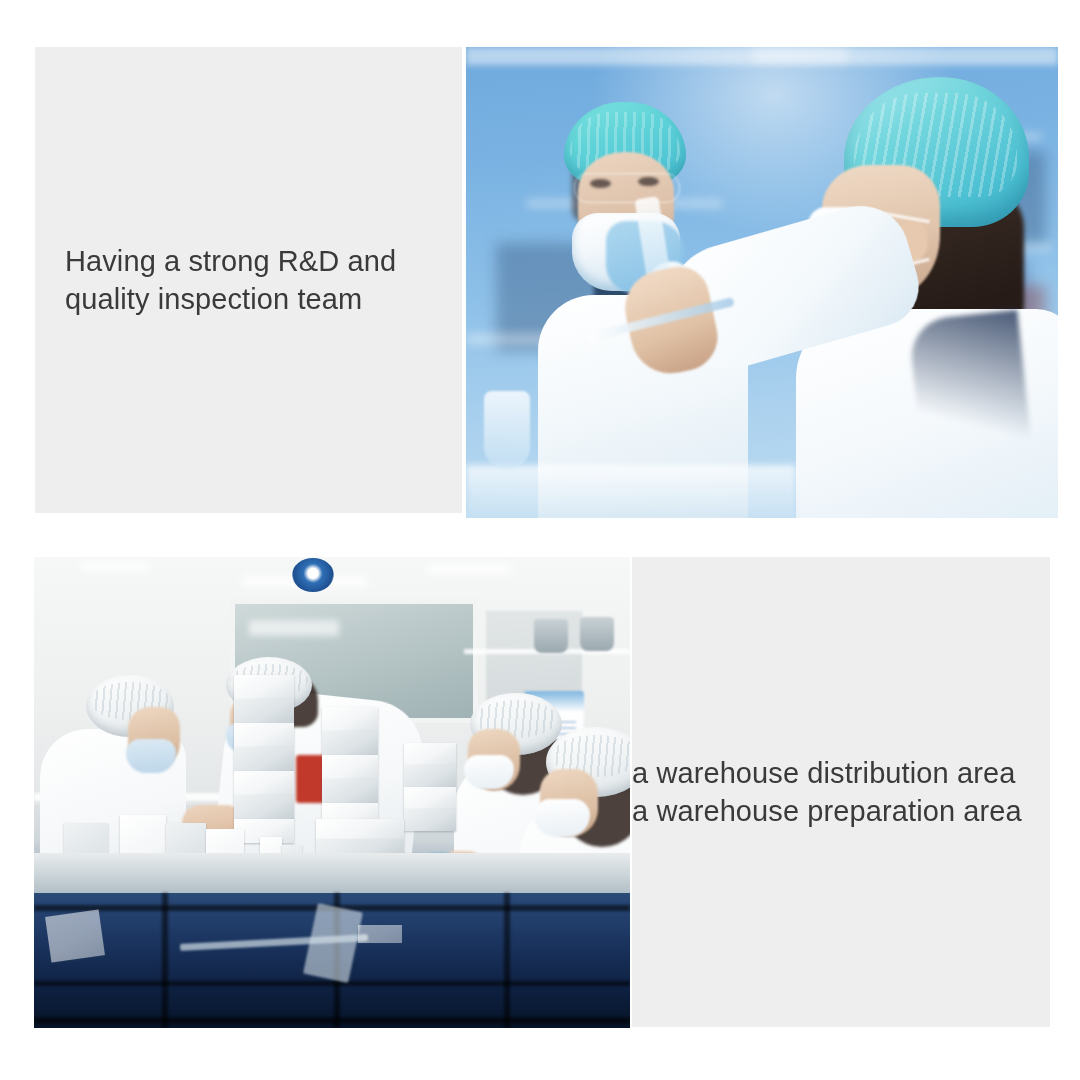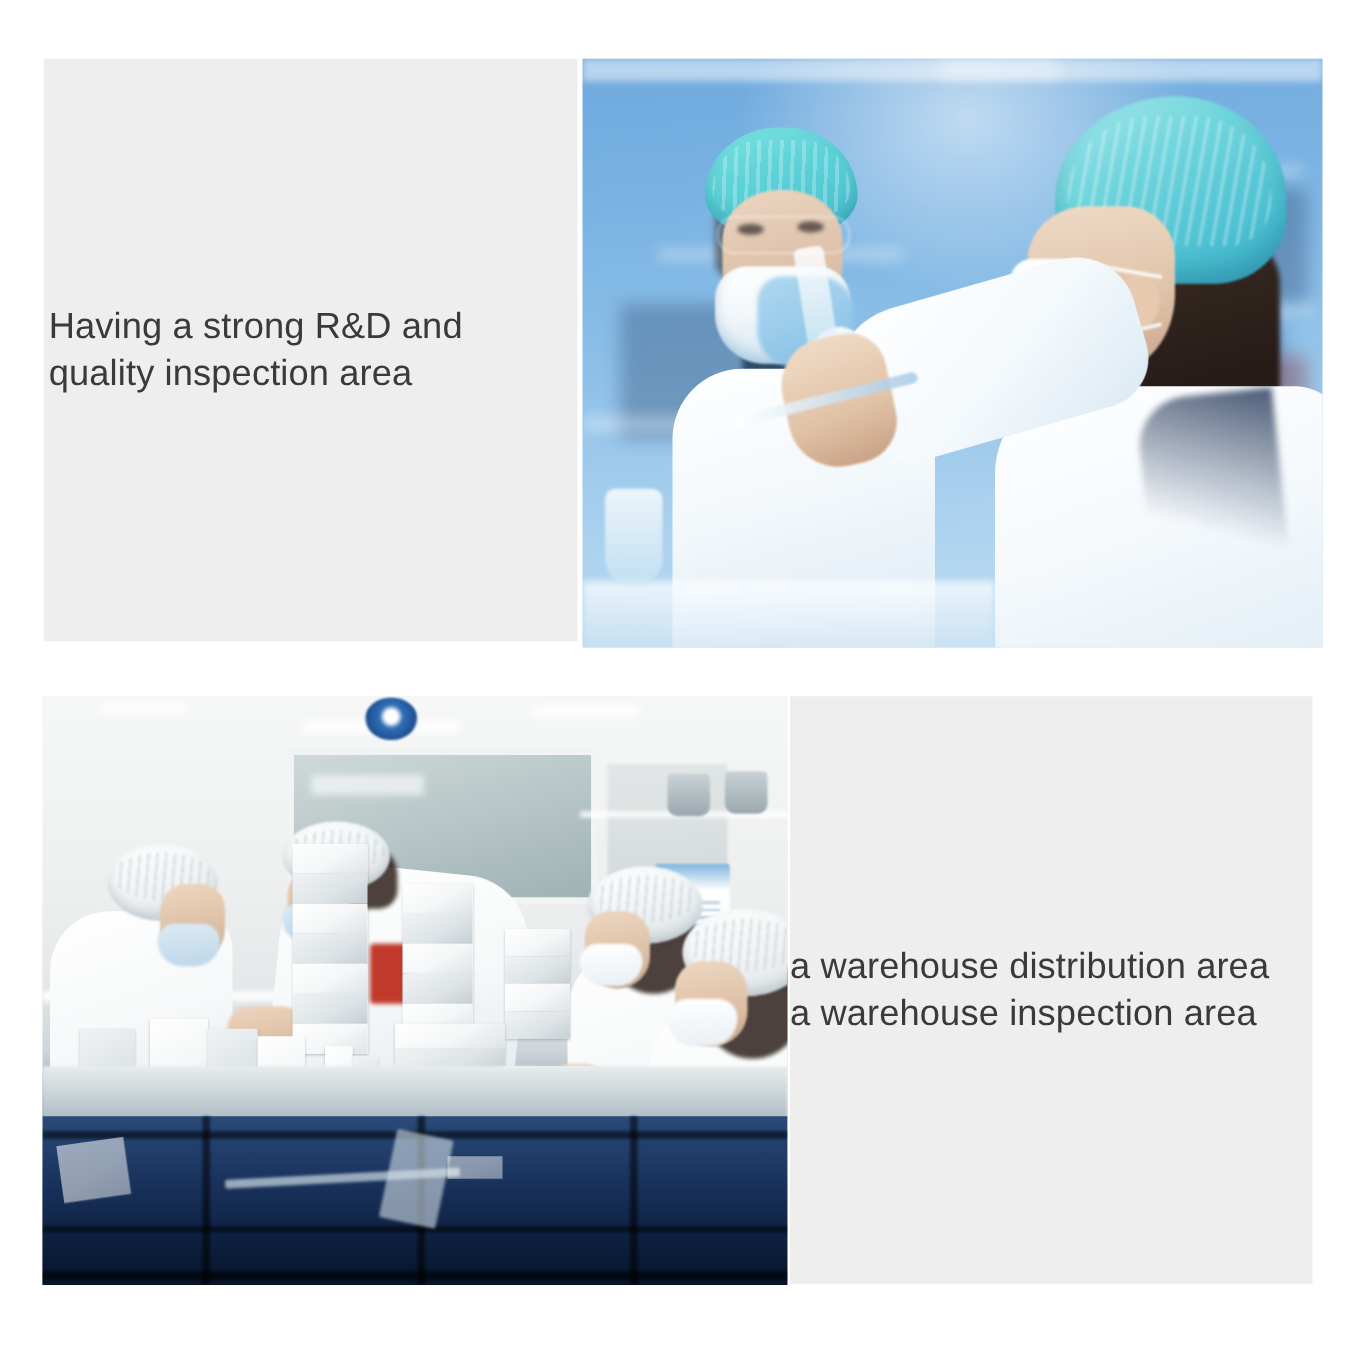--- a/index.html
+++ b/index.html
@@ -41,21 +41,21 @@
     overflow: hidden;
   }
 
   
   #top-section { left: 0; top: 0; width: 1080px; height: 540px; }
 
   #top-caption-panel {
     left: 35px; top: 47px;
     width: 427px; height: 466px;
   }
-  #top-caption-panel .caption-inner { padding-left: 4px; }
+  #top-caption-panel .caption-inner { padding-left: 30px; }
 
   #top-photo {
     left: 466px; top: 47px;
     width: 592px; height: 471px;
     background:
       radial-gradient(ellipse 260px 200px at 52% 10%, rgba(255,255,255,0.55), rgba(255,255,255,0) 70%),
       linear-gradient(175deg, #6fa9dd 0%, #79b2e2 22%, #8dc0e8 48%, #a9d0ee 72%, #c3dff3 100%);
   }
 
   
@@ -485,21 +485,21 @@
   #bottom-caption-panel .caption-inner { }
 </style>
 </head>
 <body>
 
 <div class="section" id="top-section">
 
   <div class="caption-panel" id="top-caption-panel">
     <div class="caption-inner">
       <div class="caption-line">Having a strong R&amp;D and</div>
-      <div class="caption-line">quality inspection area</div>
+      <div class="caption-line">quality inspection team</div>
     </div>
   </div>
 
   <div class="photo" id="top-photo">
 
     <div class="lab-bg-panelline" style="left:0;top:0;width:592px;height:18px;"></div>
     <div class="lab-bg-shelf" style="left:286px;top:0;width:96px;height:16px;"></div>
     <div class="lab-bg-shelf" style="left:60px;top:152px;width:196px;height:9px;"></div>
     <div class="lab-bg-shelf" style="left:396px;top:86px;width:180px;height:8px;"></div>
     <div class="lab-bg-shelf" style="left:400px;top:196px;width:186px;height:8px;"></div>
@@ -634,16 +634,16 @@
     <div class="wh-frame-steel" style="left:146px;top:382px;width:188px;height:7px;transform:rotate(-3deg);"></div>
     <div class="wh-frame-steel" style="left:276px;top:350px;width:46px;height:72px;transform:rotate(12deg);background:rgba(210,222,230,0.6);"></div>
 
     <div class="wh-box" style="left:14px;top:356px;width:54px;height:46px;transform:rotate(-8deg);opacity:0.55;"></div>
     <div class="wh-box" style="left:324px;top:368px;width:44px;height:18px;opacity:0.5;"></div>
   </div>
 
   <div class="caption-panel" id="bottom-caption-panel">
     <div class="caption-inner">
       <div class="caption-line">a warehouse distribution area</div>
-      <div class="caption-line">a warehouse inspection area</div>
+      <div class="caption-line">a warehouse preparation area</div>
     </div>
   </div>
 </div>
 
 </body></html>

